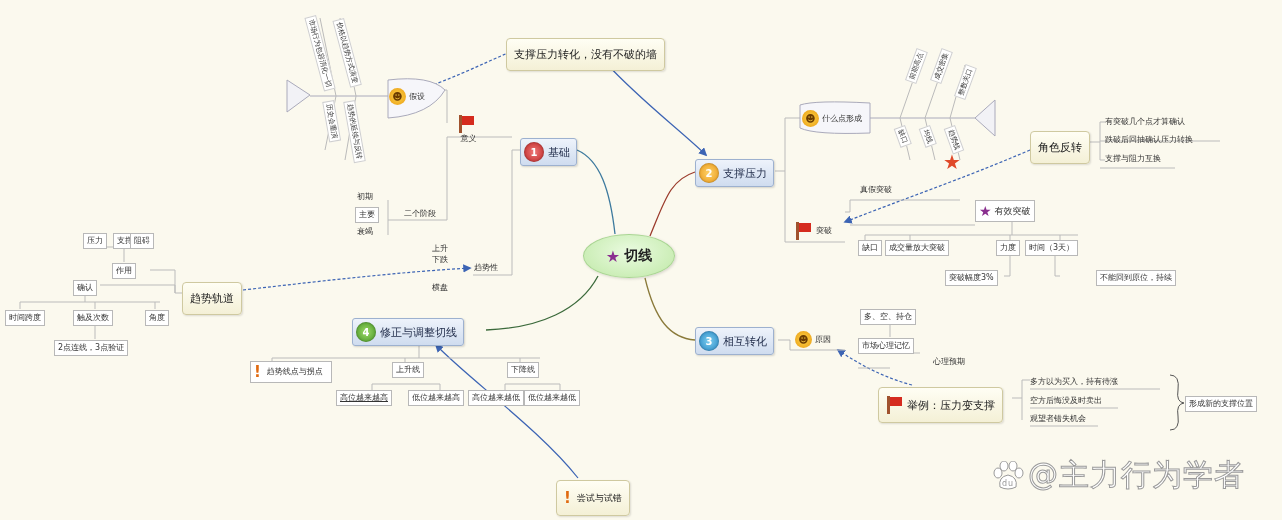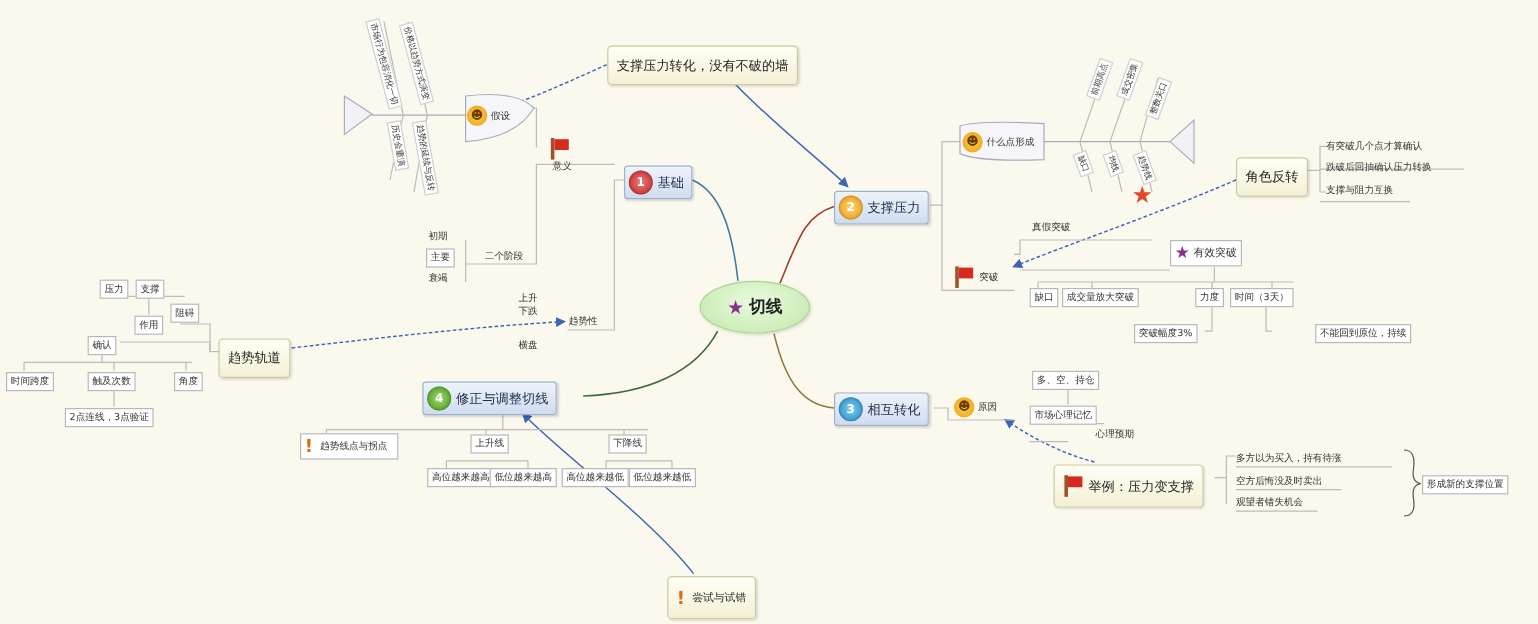--- a/index.html
+++ b/index.html
@@ -189,39 +189,39 @@
   <div class="node plain" style="left:432px;top:243px;">上升</div>
   <div class="node plain" style="left:432px;top:254px;">下跌</div>
   <div class="node plain" style="left:432px;top:282px;">横盘</div>
   <div class="node plain" style="left:474px;top:262px;">趋势性</div>
 
   <div class="node callout" style="left:182px;top:282px;">
     <span>趋势轨道</span>
   </div>
   <div class="node box" style="left:83px;top:233px;">压力</div>
   <div class="node box" style="left:113px;top:233px;">支撑</div>
-  <div class="node box" style="left:142px;top:233px;margin-top:20px;">阻碍</div>
+  <div class="node box" style="left:130px;top:233px;">阻碍</div>
   <div class="node box" style="left:112px;top:263px;">作用</div>
   <div class="node box" style="left:73px;top:280px;">确认</div>
   <div class="node box" style="left:5px;top:310px;">时间跨度</div>
   <div class="node box" style="left:73px;top:310px;">触及次数</div>
   <div class="node box" style="left:145px;top:310px;">角度</div>
   <div class="node box" style="left:54px;top:340px;">2点连线，3点验证</div>
 
   <div class="node main-topic" style="left:352px;top:318px;">
     <span class="circ-icon" style="background:radial-gradient(#9fdc6a,#3f8f1f);">4</span>
     <span>修正与调整切线</span>
   </div>
   <div class="node box" style="left:250px;top:361px;height:22px;padding-right:8px;">
     <span class="excl">!</span>
     <span>趋势线点与拐点</span>
   </div>
   <div class="node box" style="left:392px;top:362px;">上升线</div>
   <div class="node box" style="left:507px;top:362px;">下降线</div>
-  <div class="node box" style="left:356px;top:390px;">高位越来越高</div>
+  <div class="node box" style="left:336px;top:390px;text-decoration:underline;">高位越来越高</div>
   <div class="node box" style="left:408px;top:390px;">低位越来越高</div>
   <div class="node box" style="left:468px;top:390px;">高位越来越低</div>
   <div class="node box" style="left:524px;top:390px;">低位越来越低</div>
   <div class="node callout" style="left:556px;top:480px;font-size:9px;">
     <span class="excl">!</span>
     <span>尝试与试错</span>
   </div>
 
   <div class="node main-topic" style="left:695px;top:159px;">
     <span class="circ-icon" style="background:radial-gradient(#ffd36a,#e69414);">2</span>
@@ -265,24 +265,35 @@
   <div class="node main-topic" style="left:695px;top:327px;">
     <span class="circ-icon" style="background:radial-gradient(#7fd0f0,#1f7fbf);">3</span>
     <span>相互转化</span>
   </div>
   <div class="node plain" style="left:795px;top:331px;">
     <span class="smiley">☻</span>
     <span>原因</span>
   </div>
   <div class="node box" style="left:860px;top:309px;">多、空、持仓</div>
   <div class="node box" style="left:858px;top:338px;">市场心理记忆</div>
-  <div class="node plain" style="left:884px;top:356px;padding-left:29px;">心理预期</div>
+  <div class="node plain" style="left:904px;top:356px;padding-left:29px;">心理预期</div>
 
   <div class="node callout" style="left:878px;top:387px;">
     <span class="flag"></span>
     <span>举例：压力变支撑</span>
   </div>
   <div class="node plain" style="left:1030px;top:376px;">多方以为买入，持有待涨</div>
   <div class="node plain" style="left:1030px;top:395px;">空方后悔没及时卖出</div>
   <div class="node plain" style="left:1030px;top:413px;text-align:center;">观望者错失机会</div>
   <div class="node box" style="left:1185px;top:396px;">形成新的支撑位置</div>
 
+  <div class="watermark">
+    <svg class="paw" viewBox="0 0 32 30">
+      <ellipse cx="6" cy="12" rx="4" ry="5" fill="#fff" stroke="#999"></ellipse>
+      <ellipse cx="12" cy="5" rx="4" ry="5" fill="#fff" stroke="#999"></ellipse>
+      <ellipse cx="21" cy="5" rx="4" ry="5" fill="#fff" stroke="#999"></ellipse>
+      <ellipse cx="27" cy="12" rx="4" ry="5" fill="#fff" stroke="#999"></ellipse>
+      <path d="M8,26 Q6,16 16,14 Q26,16 24,26 Q16,30 8,26 z" fill="#fff" stroke="#999"></path>
+      <text x="10" y="25" font-size="8" fill="#999" font-family="DejaVu Sans, sans-serif">du</text>
+    </svg>
+    <span>@主力行为学者</span>
+  </div>
 </div>
 
 </body></html>

